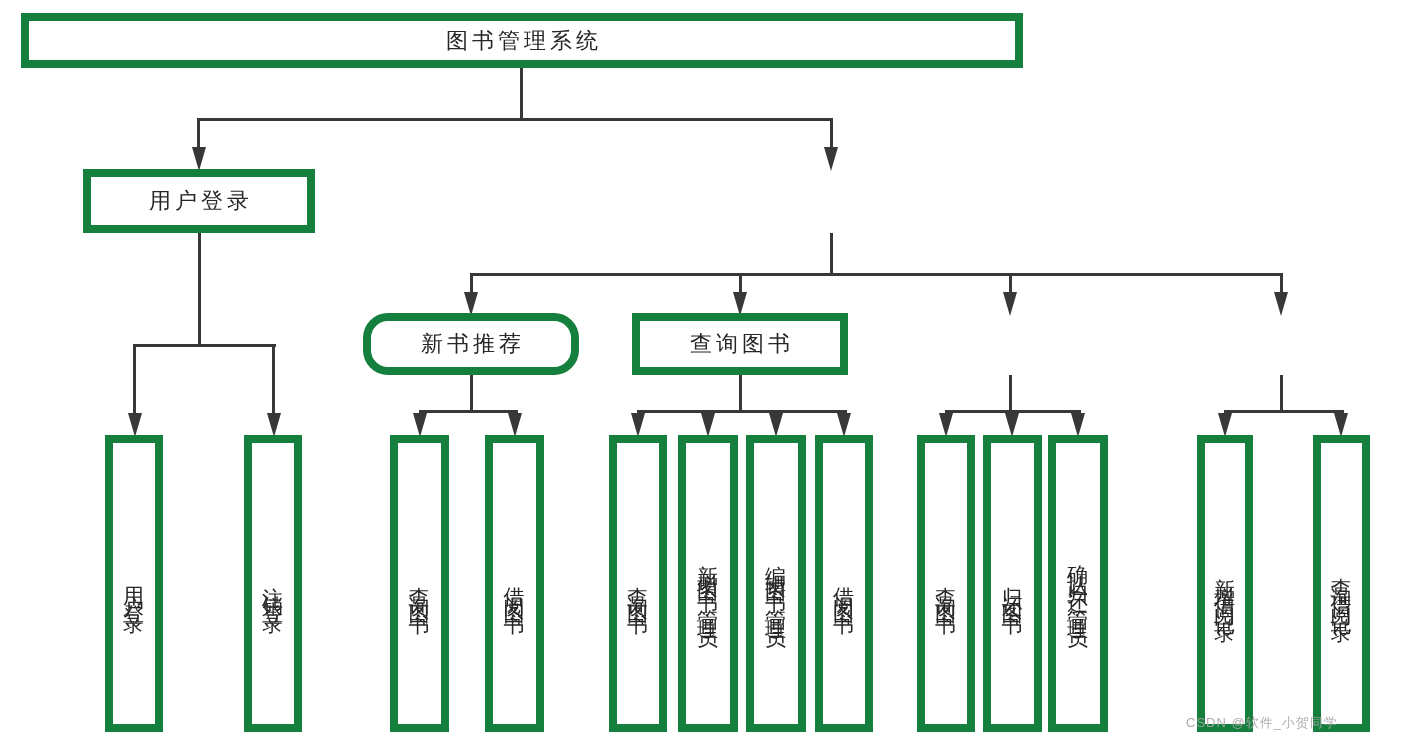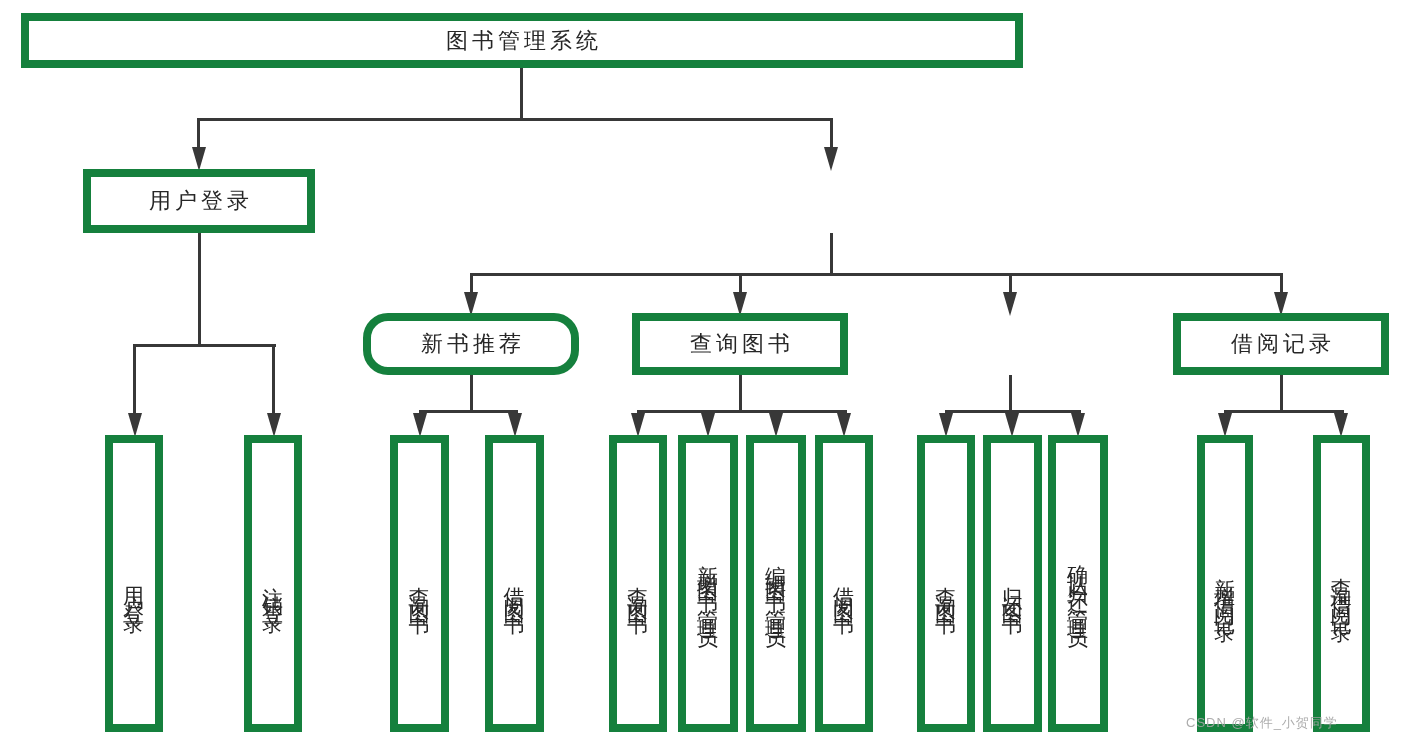--- a/index.html
+++ b/index.html
@@ -79,23 +79,20 @@
   <div class="arrow" style="left:1003px;top:292px;"></div>
   <div class="v-line" style="left:1280px;top:273px;height:19px;"></div>
   <div class="arrow" style="left:1274px;top:292px;"></div>
 
   <div class="box" style="left:363px;top:313px;width:216px;height:62px;border-radius:25px;">
     <span class="hlabel">新书推荐</span>
   </div>
   <div class="box" style="left:632px;top:313px;width:216px;height:62px;">
     <span class="hlabel">查询图书</span>
   </div>
-  <div class="box" style="left:1173px;top:313px;width:216px;height:62px;">
-    <span class="hlabel">借阅记录</span>
-  </div>
 
   <div class="v-line" style="left:470px;top:375px;height:35px;"></div>
   <div class="v-line" style="left:739px;top:375px;height:35px;"></div>
   <div class="v-line" style="left:1009px;top:375px;height:35px;"></div>
   <div class="v-line" style="left:1280px;top:375px;height:35px;"></div>
 
   <div class="h-line" style="left:419px;top:410px;width:99px;"></div>
   <div class="h-line" style="left:637px;top:410px;width:210px;"></div>
   <div class="h-line" style="left:945px;top:410px;width:136px;"></div>
   <div class="h-line" style="left:1224px;top:410px;width:120px;"></div>

